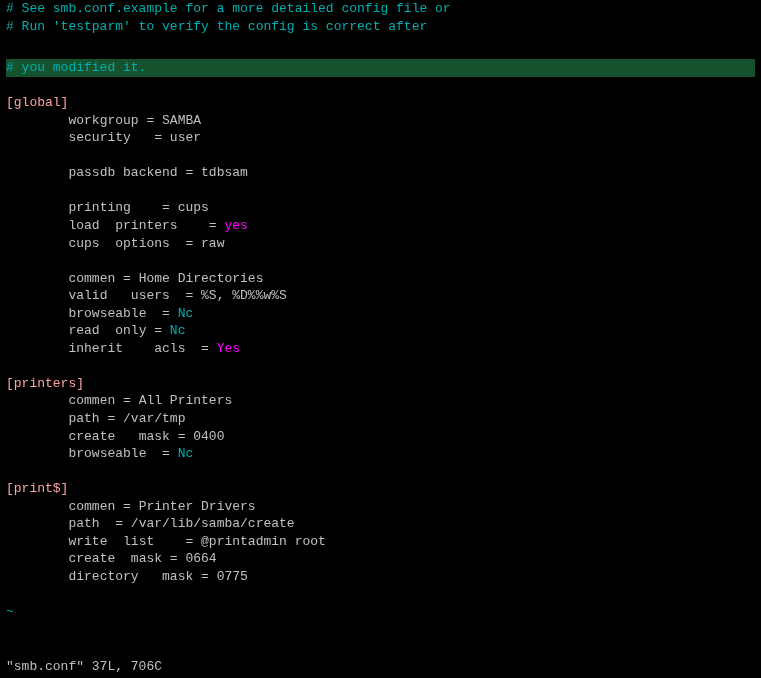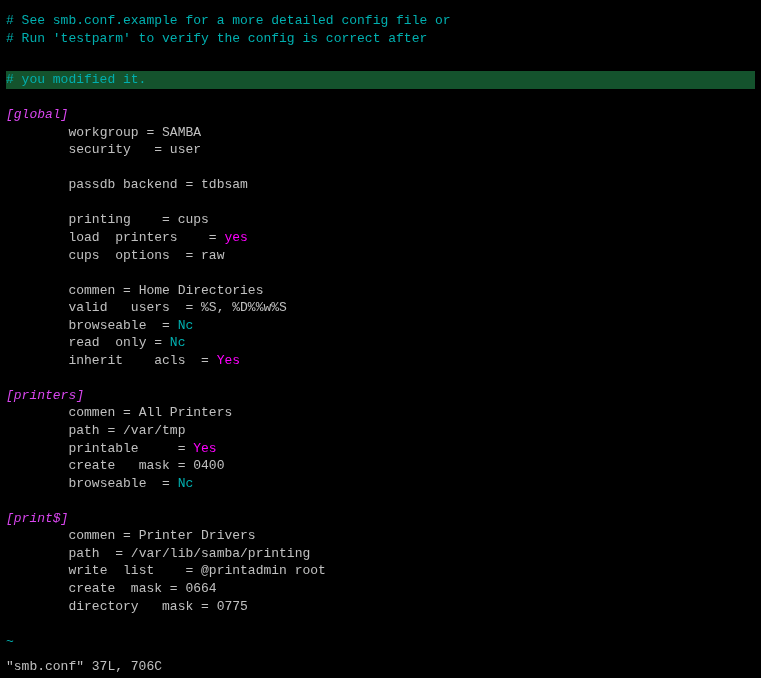--- a/index.html
+++ b/index.html
@@ -14,40 +14,39 @@
       font-size: 13px;
       width: 761px;
       height: 678px;
       overflow: hidden;
       position: relative;
     }
     .terminal {
       width: 761px;
       height: 678px;
       background-color: #000000;
-      padding: 12px 6px;
+      padding: 0 6px;
       position: relative;
       overflow: hidden;
     }
     .line {
       line-height: 1.35;
       white-space: pre;
       display: block;
     }
     .comment {
       color: #00afaf;
     }
     .highlight-line {
       color: #00afaf;
       background-color: #14532d;
       margin-top: 24px;
     }
     .section {
-      color: #d946ef;
-      font-style: italic;
+      color: #fca5a5;
     }
     .key {
       color: #c0c0c0;
     }
     .equals {
       color: #c0c0c0;
     }
     .value-normal {
       color: #c0c0c0;
     }
@@ -115,33 +114,32 @@
   <span class="line">        <span class="key">inherit    acls </span><span class="equals"> = </span><span class="value-yes">Yes</span></span>
 
   <span class="line">&nbsp;</span>
 
   <span class="line section">[printers]</span>
 
   <span class="line">        <span class="key">commen</span><span class="equals"> = </span><span class="value-normal">All Printers</span></span>
 
   <span class="line">        <span class="key">path</span><span class="equals"> = </span><span class="value-normal">/var/tmp</span></span>
 
-  <span class="line">        <span class="key">printable   </span><span class="equals">  = </span><span class="value-yes">Yes</span></span>
 
   <span class="line">        <span class="key">create   mask</span><span class="equals"> = </span><span class="value-normal">0400</span></span>
 
   <span class="line">        <span class="key">browseable </span><span class="equals"> = </span><span class="value-no">Nc</span></span>
 
   <span class="line">&nbsp;</span>
 
   <span class="line section">[print$]</span>
 
   <span class="line">        <span class="key">commen</span><span class="equals"> = </span><span class="value-normal">Printer Drivers</span></span>
 
-  <span class="line">        <span class="key">path </span><span class="equals"> = </span><span class="value-normal">/var/lib/samba/printing</span></span>
+  <span class="line">        <span class="key">path </span><span class="equals"> = </span><span class="value-normal">/var/lib/samba/create</span></span>
 
   <span class="line">        <span class="key">write  list   </span><span class="equals"> = </span><span class="value-normal">@printadmin root</span></span>
 
 
   <span class="line">        <span class="key">create  mask</span><span class="equals"> = </span><span class="value-normal">0664</span></span>
 
   <span class="line">        <span class="key">directory   mask</span><span class="equals"> = </span><span class="value-normal">0775</span></span>
 
   <span class="line">&nbsp;</span>
 

